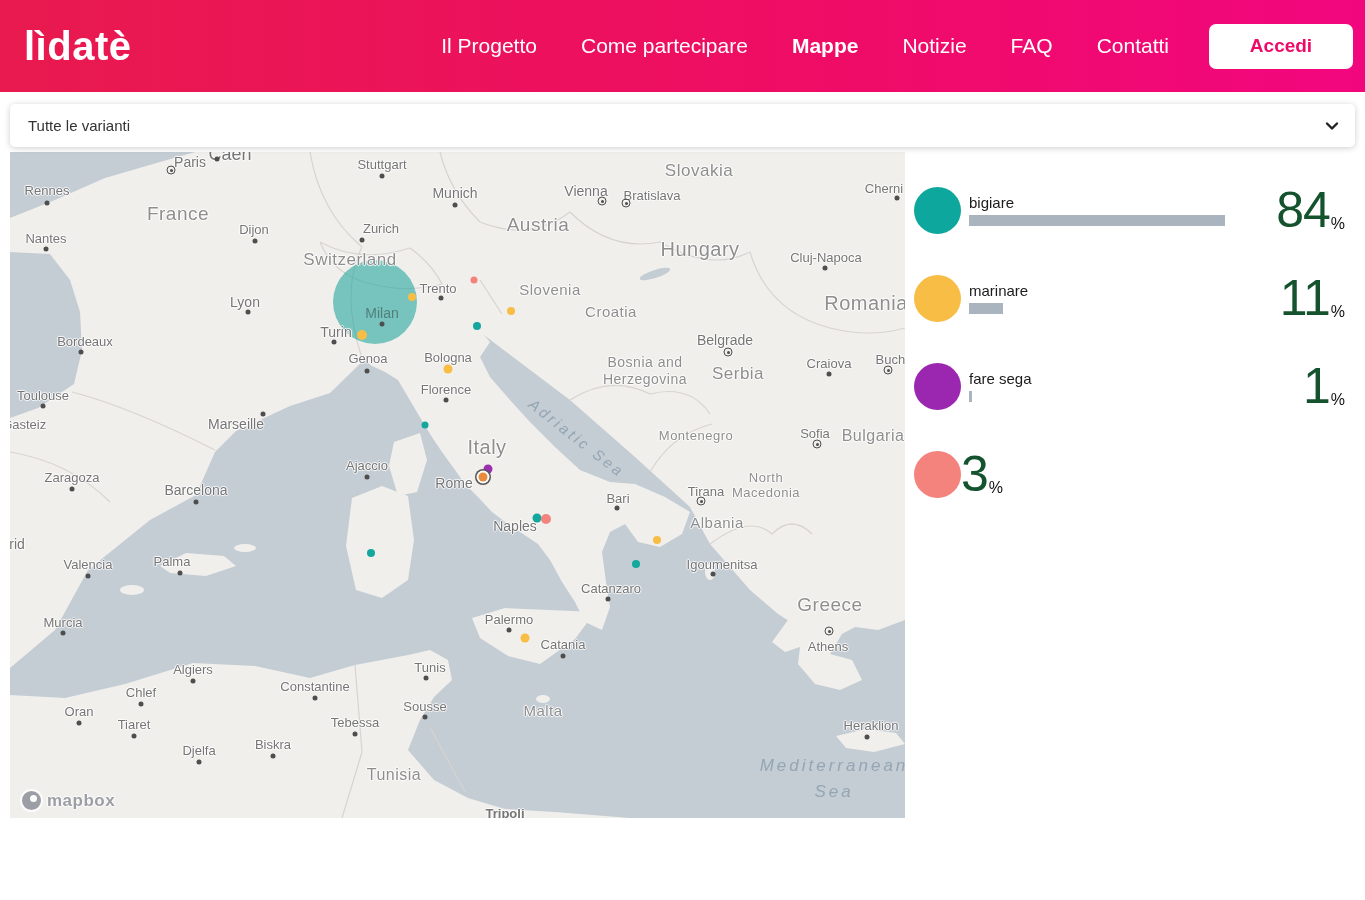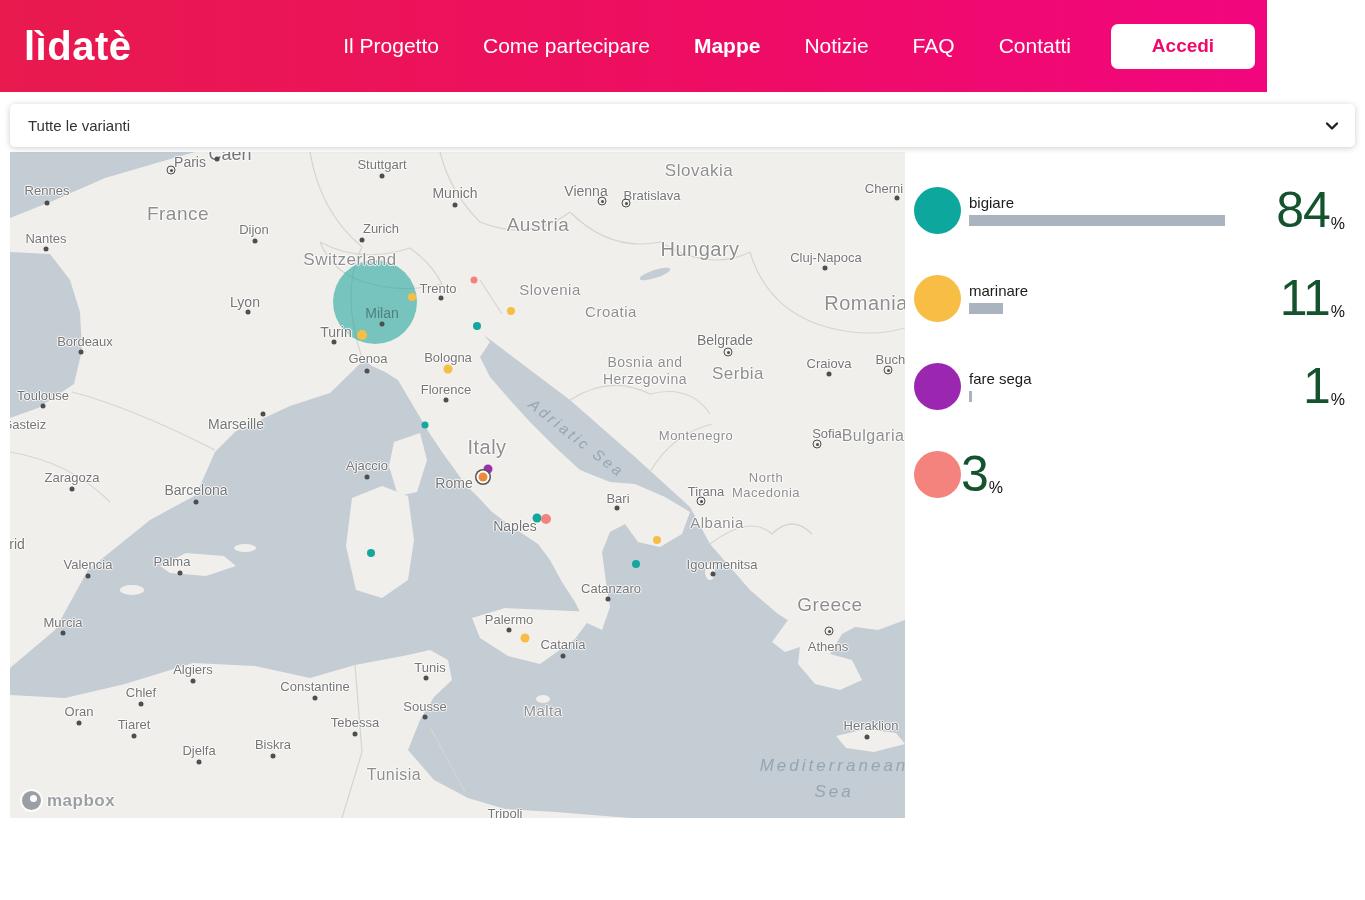--- a/index.html
+++ b/index.html
@@ -1,20 +1,20 @@
 <!DOCTYPE html>
 <html><head>
 <meta charset="utf-8">
 <style>
   * { margin:0; padding:0; box-sizing:border-box; }
   html,body { width:1365px; height:900px; overflow:hidden; background:#ffffff;
               font-family:"Liberation Sans", sans-serif; }
 
   
-  .header { position:absolute; left:0; top:0; width:1267px; height:92px;
+  .header { position:absolute; left:0; top:0; width:1365px; height:92px;
             background:linear-gradient(90deg,#e81a4e 0%, #ee0d63 55%, #f2067e 100%);
             display:flex; align-items:center; padding:0 10px 0 24px; }
   .logo { color:#fff; font-size:40px; font-weight:600; letter-spacing:0.5px; cursor:pointer; }
   .nav { margin-left:auto; display:flex; align-items:center; gap:44px; }
   .nav-item { color:#fff; font-size:21px; cursor:pointer; white-space:nowrap; }
   .nav-item.active { font-weight:bold; }
   .login-btn { margin-left:40px; margin-right:2px; width:144px; height:45px; background:#fff;
                border:none; border-radius:7px; color:#ee0a68; font-size:19px; font-weight:bold;
                cursor:pointer; font-family:"Liberation Sans", sans-serif; }
 
@@ -191,28 +191,28 @@
       <span class="lbl city" style="left: 505px; top: 374px; font-size: 14px;">Naples</span>
       <span class="lbl city" style="left: 608px; top: 346px; font-size: 13px;">Bari</span>
       <span class="lbl city" style="left: 601px; top: 436px; font-size: 13px;">Catanzaro</span>
       <span class="lbl city" style="left: 499px; top: 467px; font-size: 13px;">Palermo</span>
       <span class="lbl city" style="left: 553px; top: 492px; font-size: 13px;">Catania</span>
       <span class="lbl city" style="left: 715px; top: 188px; font-size: 14px;">Belgrade</span>
       <span class="lbl city" style="left: 819px; top: 211px; font-size: 13px;">Craiova</span>
       <span class="lbl city" style="left: 884px; top: 207px; font-size: 13px;">Bucha</span>
       <span class="lbl city" style="left: 874px; top: 36px; font-size: 13px;">Cherni</span>
       <span class="lbl city" style="left: 816px; top: 105px; font-size: 13px;">Cluj-Napoca</span>
-      <span class="lbl city" style="left: 805px; top: 281px; font-size: 13px; margin-left: 12px;">Sofia</span>
+      <span class="lbl city" style="left: 805px; top: 281px; font-size: 13px;">Sofia</span>
       <span class="lbl city" style="left: 696px; top: 339px; font-size: 13px;">Tirana</span>
       <span class="lbl city" style="left: 712px; top: 412px; font-size: 13px;">Igoumenitsa</span>
       <span class="lbl city" style="left: 818px; top: 494px; font-size: 13px;">Athens</span>
       <span class="lbl city" style="left: 861px; top: 573px; font-size: 13px;">Heraklion</span>
       <span class="lbl city" style="left: 420px; top: 515px; font-size: 13px;">Tunis</span>
       <span class="lbl city" style="left: 415px; top: 554px; font-size: 13px;">Sousse</span>
-      <span class="lbl city" style="left: 495px; top: 661px; font-size: 13px;">Tripoli</span>
+      <span class="lbl city" style="left: 495px; top: 661px; font-size: 13px; font-weight: bold;">Tripoli</span>
       <span class="lbl city" style="left: 183px; top: 517px; font-size: 13px;">Algiers</span>
       <span class="lbl city" style="left: 305px; top: 534px; font-size: 13px;">Constantine</span>
       <span class="lbl city" style="left: 131px; top: 540px; font-size: 13px;">Chlef</span>
       <span class="lbl city" style="left: 69px; top: 559px; font-size: 13px;">Oran</span>
       <span class="lbl city" style="left: 124px; top: 572px; font-size: 13px;">Tiaret</span>
       <span class="lbl city" style="left: 345px; top: 570px; font-size: 13px;">Tebessa</span>
       <span class="lbl city" style="left: 263px; top: 592px; font-size: 13px;">Biskra</span>
       <span class="lbl city" style="left: 189px; top: 598px; font-size: 13px;">Djelfa</span>
       <span class="lbl sea" style="left: 567px; top: 286px; font-size: 15px; transform: translate(-50%, -50%) rotate(38deg);">Adriatic Sea</span>
       <span class="lbl sea" style="left: 824px; top: 614px; font-size: 17px;">Mediterranean</span>

